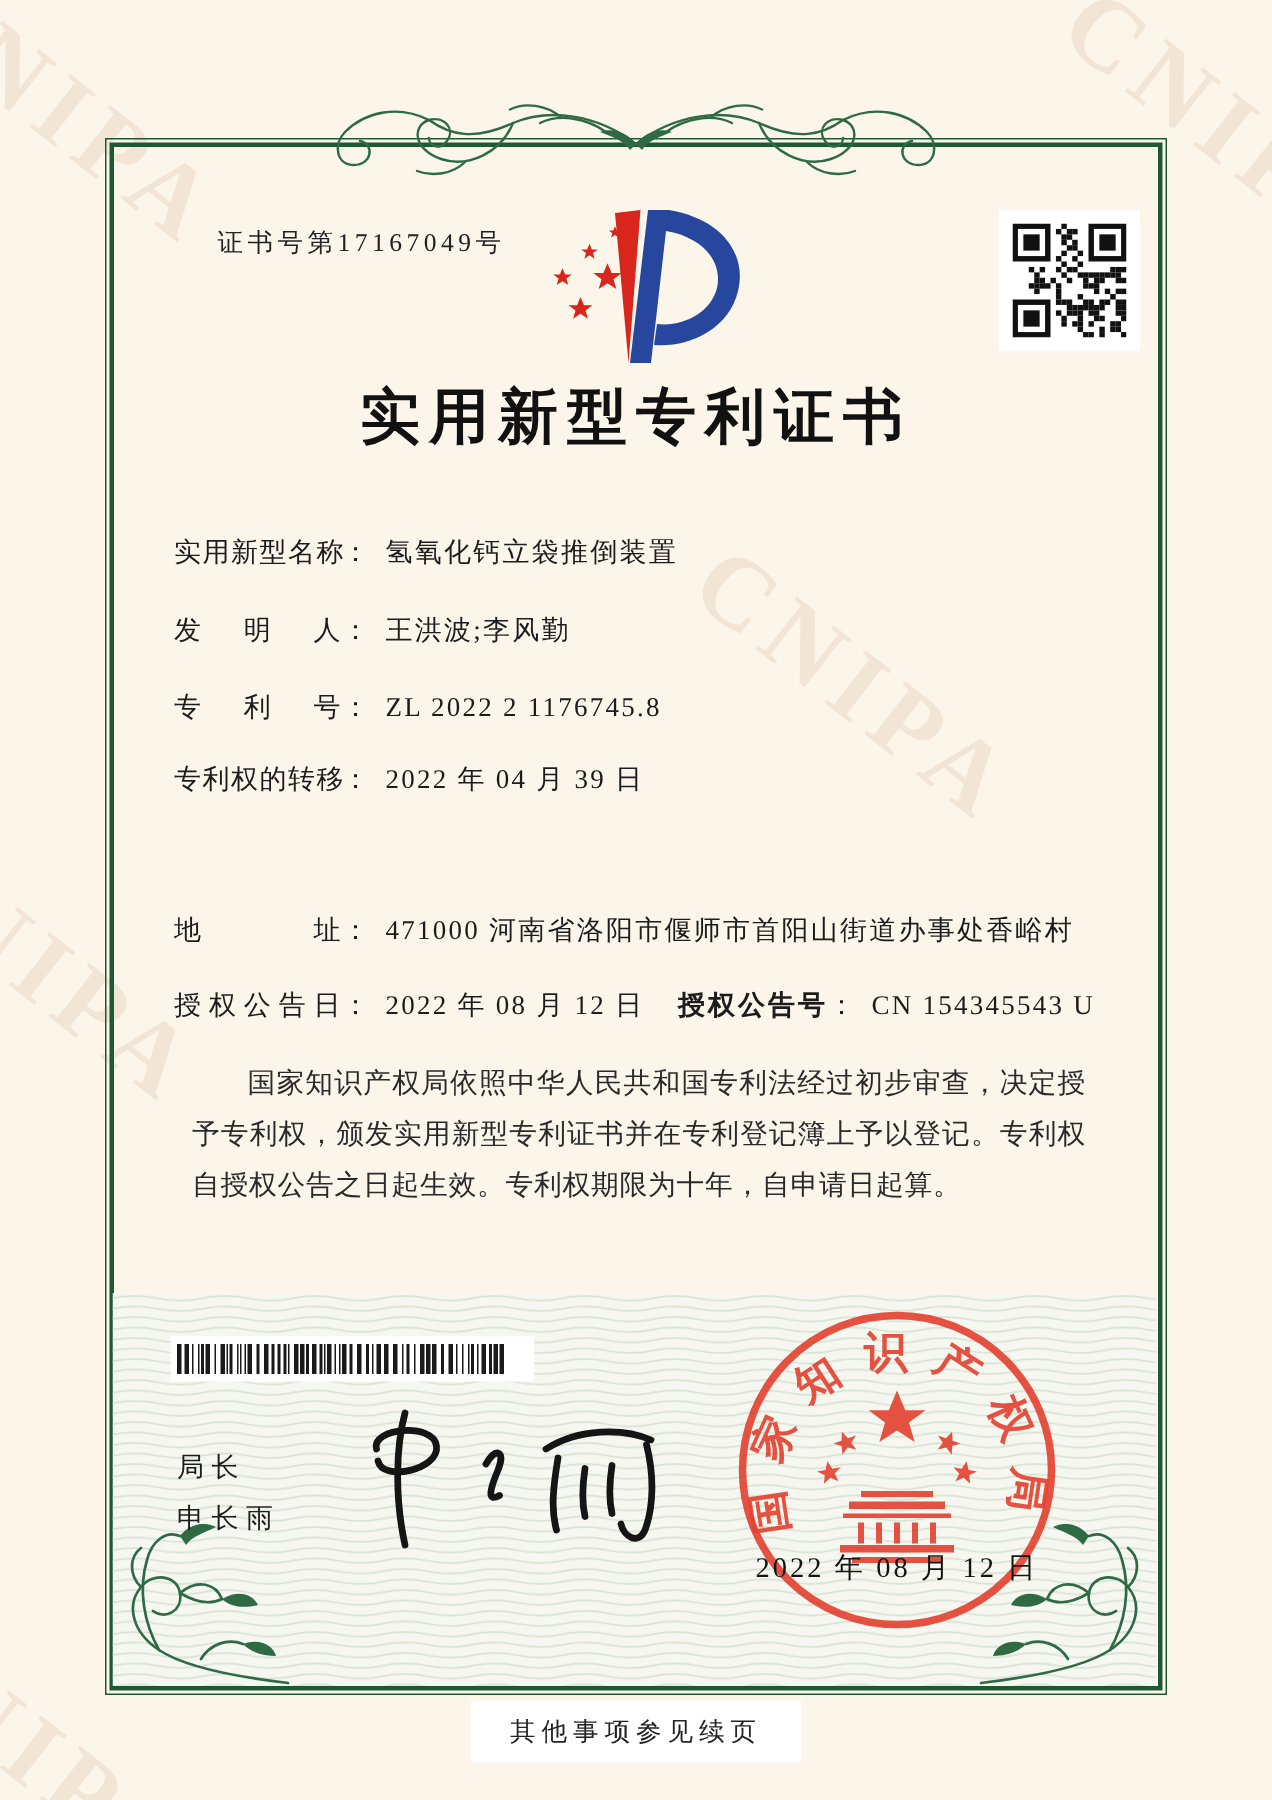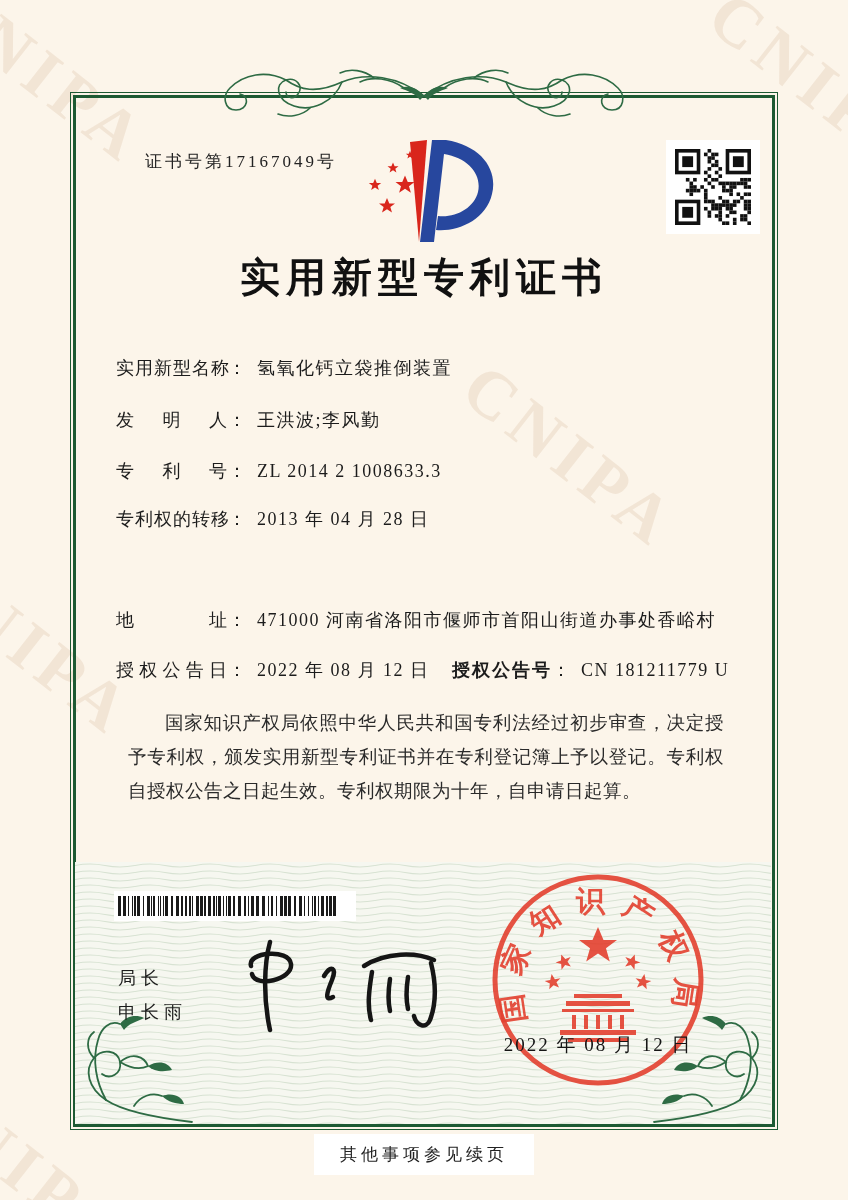--- a/index.html
+++ b/index.html
@@ -292,32 +292,32 @@
 
   <div class="title">实用新型专利证书</div>
 
   <div class="frow" style="top:408px;">
     <span class="flabel">发明人</span><span class="fcolon">：</span><span class="fvalue">王洪波;李风勤</span>
   </div>
   <div class="frow" style="top:356px;">
     <span class="flabel">实用新型名称</span><span class="fcolon">：</span><span class="fvalue">氢氧化钙立袋推倒装置</span>
   </div>
   <div class="frow" style="top:459px;">
-    <span class="flabel">专利号</span><span class="fcolon">：</span><span class="fvalue">ZL 2014 2 1008633.3</span>
+    <span class="flabel">专利号</span><span class="fcolon">：</span><span class="fvalue">ZL 2022 2 1176745.8</span>
   </div>
   <div class="frow" style="top:507px;">
-    <span class="flabel">专利权的转移</span><span class="fcolon">：</span><span class="fvalue">2013 年 04 月 28 日</span>
+    <span class="flabel">专利权的转移</span><span class="fcolon">：</span><span class="fvalue">2022 年 04 月 39 日</span>
   </div>
   <div class="frow" style="top:608px;">
     <span class="flabel">地址</span><span class="fcolon">：</span><span class="fvalue">471000  河南省洛阳市偃师市首阳山街道办事处香峪村</span>
   </div>
   <div class="frow" style="top:658px;">
     <span class="flabel">授权公告日</span><span class="fcolon">：</span><span class="fvalue">2022 年 08 月 12 日</span>
     <span class="grant-no-col">
-      <span class="gn-label">授权公告号</span><span class="fcolon">：</span><span class="fvalue">CN 181211779 U</span>
+      <span class="gn-label">授权公告号</span><span class="fcolon">：</span><span class="fvalue">CN 154345543 U</span>
     </span>
   </div>
 
   <div class="body-text">
     <p>国家知识产权局依照中华人民共和国专利法经过初步审查，决定授予专利权，颁发实用新型专利证书并在专利登记簿上予以登记。专利权自授权公告之日起生效。专利权期限为十年，自申请日起算。</p>
   </div>
 
   <div class="barcode-box">
     <div class="barcode" id="barcode">
         <div class="b" style="width: 3px; background: rgb(26, 26, 26);"></div>

